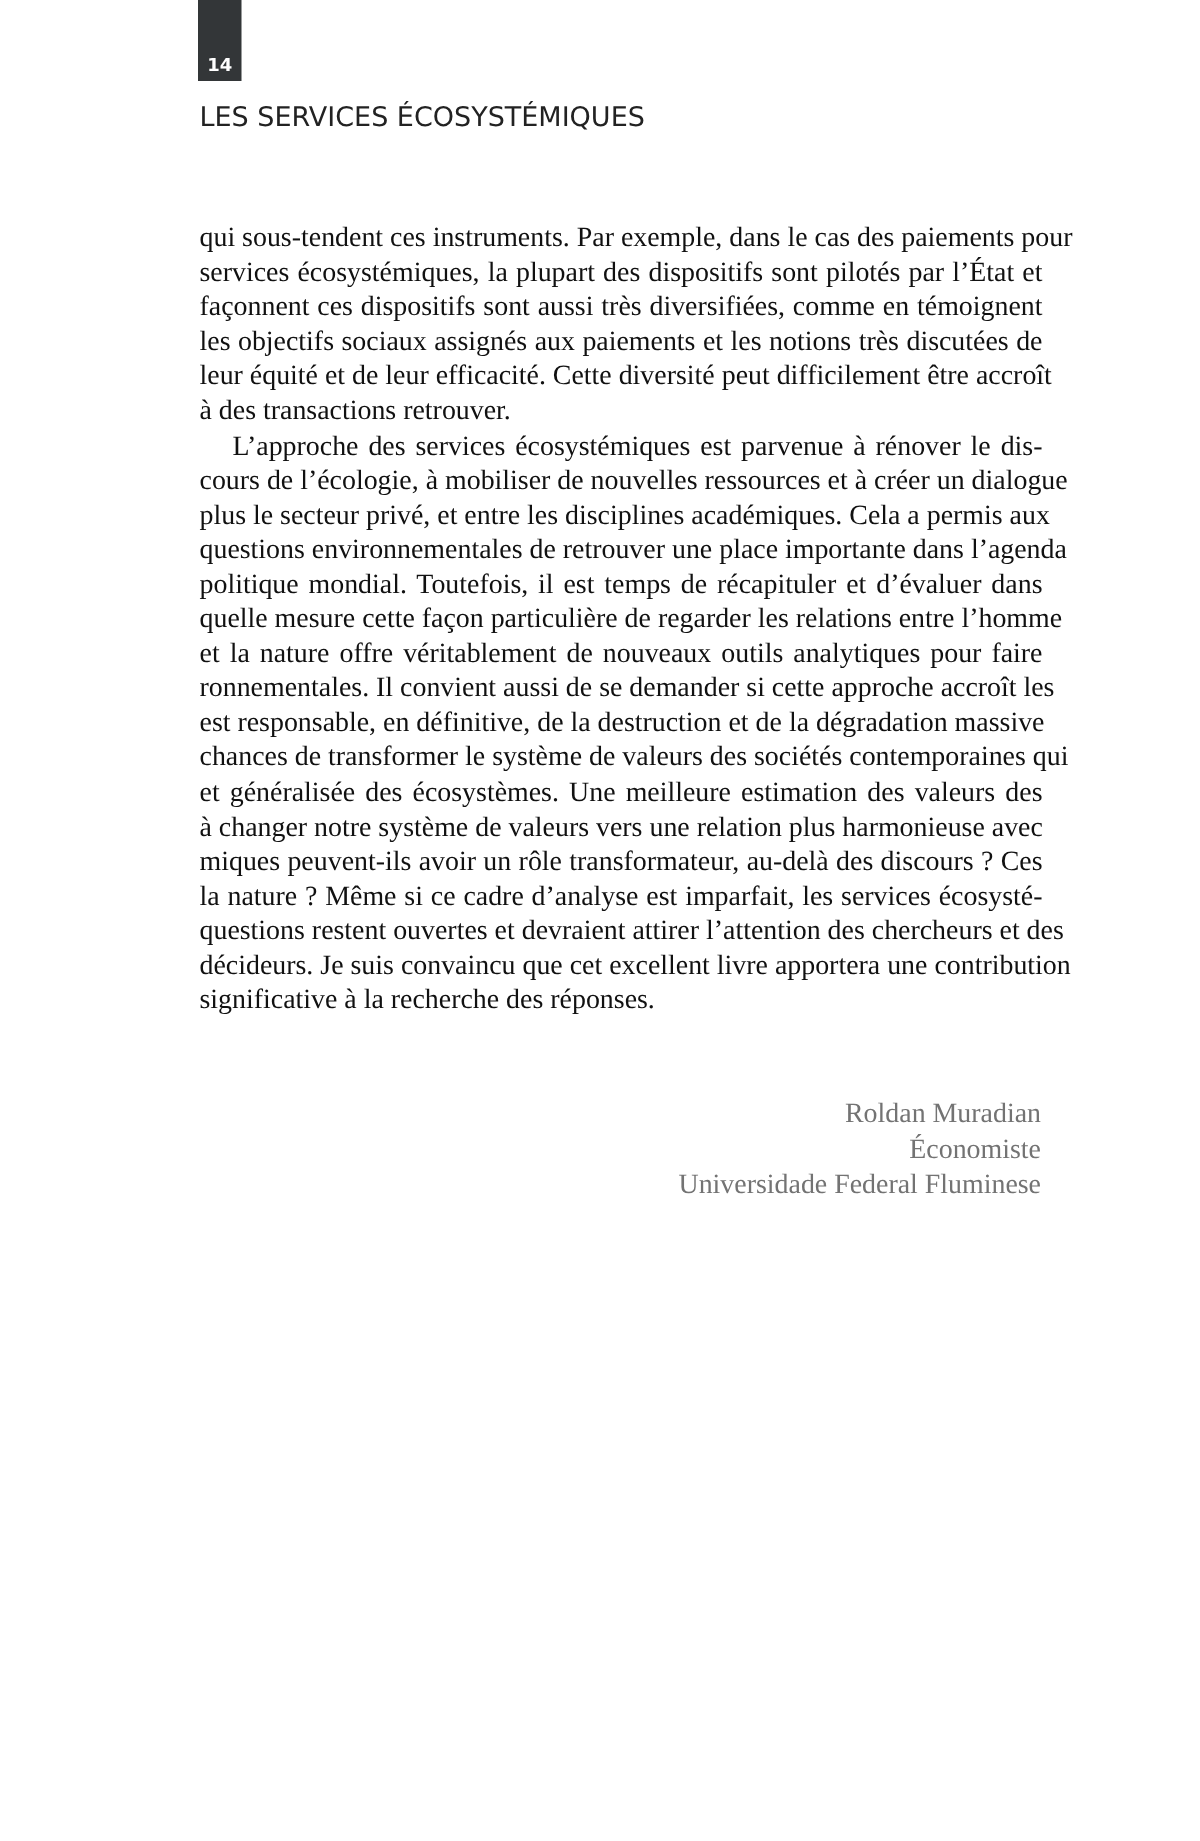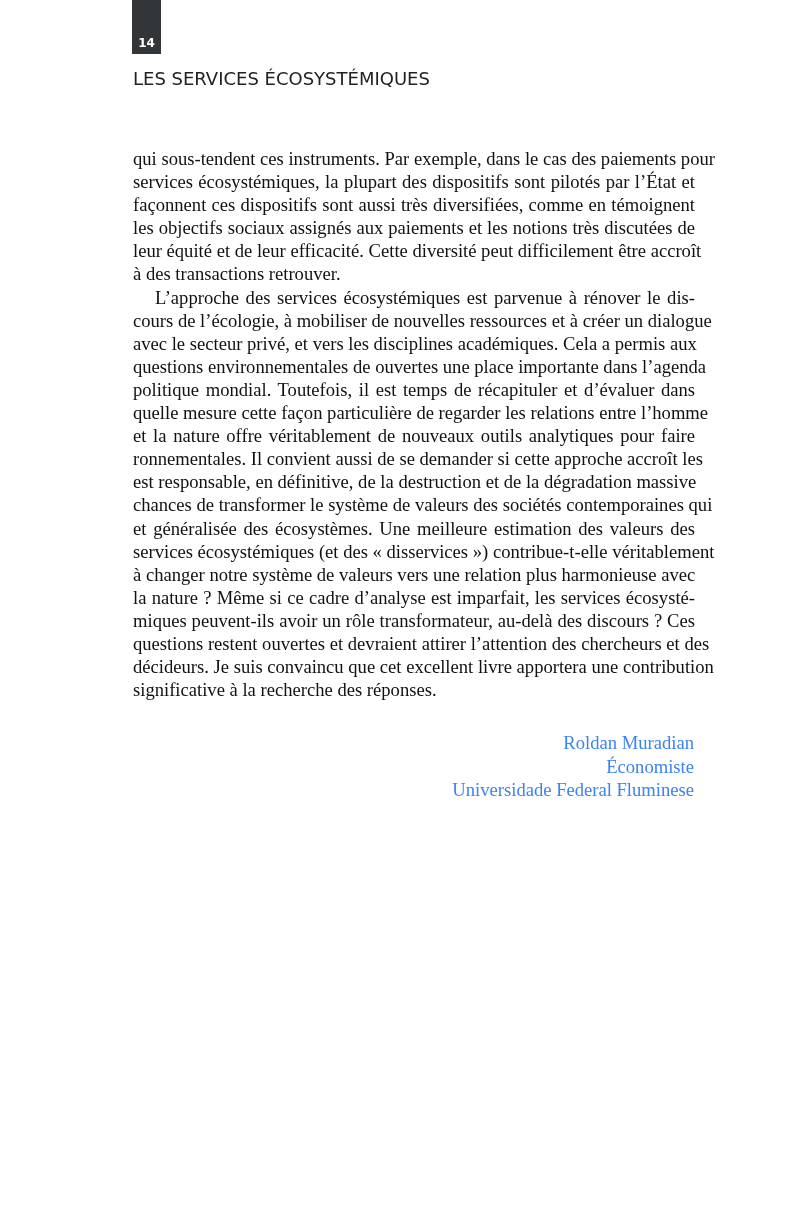--- a/index.html
+++ b/index.html
@@ -66,21 +66,21 @@
     .line.indent {
       padding-left: 22px;
     }
     .signature {
       position: absolute;
       right: 106px;
       top: 731px;
       font-family: "Liberation Serif", serif;
       font-size: 18.6px;
       line-height: 23.6px;
-      color: #3b82f6;
+      color: #737373;
       text-align: right;
     }
     .signature div {
       white-space: nowrap;
     }
   </style>
 </head>
 <body>
 
 <div class="page-number-box">
@@ -94,33 +94,32 @@
     <span class="line">qui sous-tendent ces instruments. Par exemple, dans le cas des paiements pour</span>
     <span class="line">services écosystémiques, la plupart des dispositifs sont pilotés par l’État et</span>
     <span class="line">façonnent ces dispositifs sont aussi très diversifiées, comme en témoignent</span>
     <span class="line">les objectifs sociaux assignés aux paiements et les notions très discutées de</span>
     <span class="line">leur équité et de leur efficacité. Cette diversité peut difficilement être accroît</span>
     <span class="line last">à des transactions retrouver.</span>
   </div>
   <div>
     <span class="line indent">L’approche des services écosystémiques est parvenue à rénover le dis-</span>
     <span class="line">cours de l’écologie, à mobiliser de nouvelles ressources et à créer un dialogue</span>
-    <span class="line">avec le secteur privé, et vers les disciplines académiques. Cela a permis aux</span>
-    <span class="line">questions environnementales de ouvertes une place importante dans l’agenda</span>
+    <span class="line">plus le secteur privé, et entre les disciplines académiques. Cela a permis aux</span>
+    <span class="line">questions environnementales de retrouver une place importante dans l’agenda</span>
     <span class="line">politique mondial. Toutefois, il est temps de récapituler et d’évaluer dans</span>
     <span class="line">quelle mesure cette façon particulière de regarder les relations entre l’homme</span>
     <span class="line">et la nature offre véritablement de nouveaux outils analytiques pour faire</span>
     <span class="line">ronnementales. Il convient aussi de se demander si cette approche accroît les</span>
     <span class="line">est responsable, en définitive, de la destruction et de la dégradation massive</span>
     <span class="line">chances de transformer le système de valeurs des sociétés contemporaines qui</span>
     <span class="line">et généralisée des écosystèmes. Une meilleure estimation des valeurs des</span>
-    <span class="line">services écosystémiques (et des « disservices ») contribue-t-elle véritablement</span>
     <span class="line">à changer notre système de valeurs vers une relation plus harmonieuse avec</span>
+    <span class="line">miques peuvent-ils avoir un rôle transformateur, au-delà des discours ? Ces</span>
     <span class="line">la nature ? Même si ce cadre d’analyse est imparfait, les services écosysté-</span>
-    <span class="line">miques peuvent-ils avoir un rôle transformateur, au-delà des discours ? Ces</span>
     <span class="line">questions restent ouvertes et devraient attirer l’attention des chercheurs et des</span>
     <span class="line">décideurs. Je suis convaincu que cet excellent livre apportera une contribution</span>
     <span class="line last">significative à la recherche des réponses.</span>
   </div>
 </div>
 
 <div class="signature">
   <div>Roldan Muradian</div>
   <div>Économiste</div>
   <div>Universidade Federal Fluminese</div>

